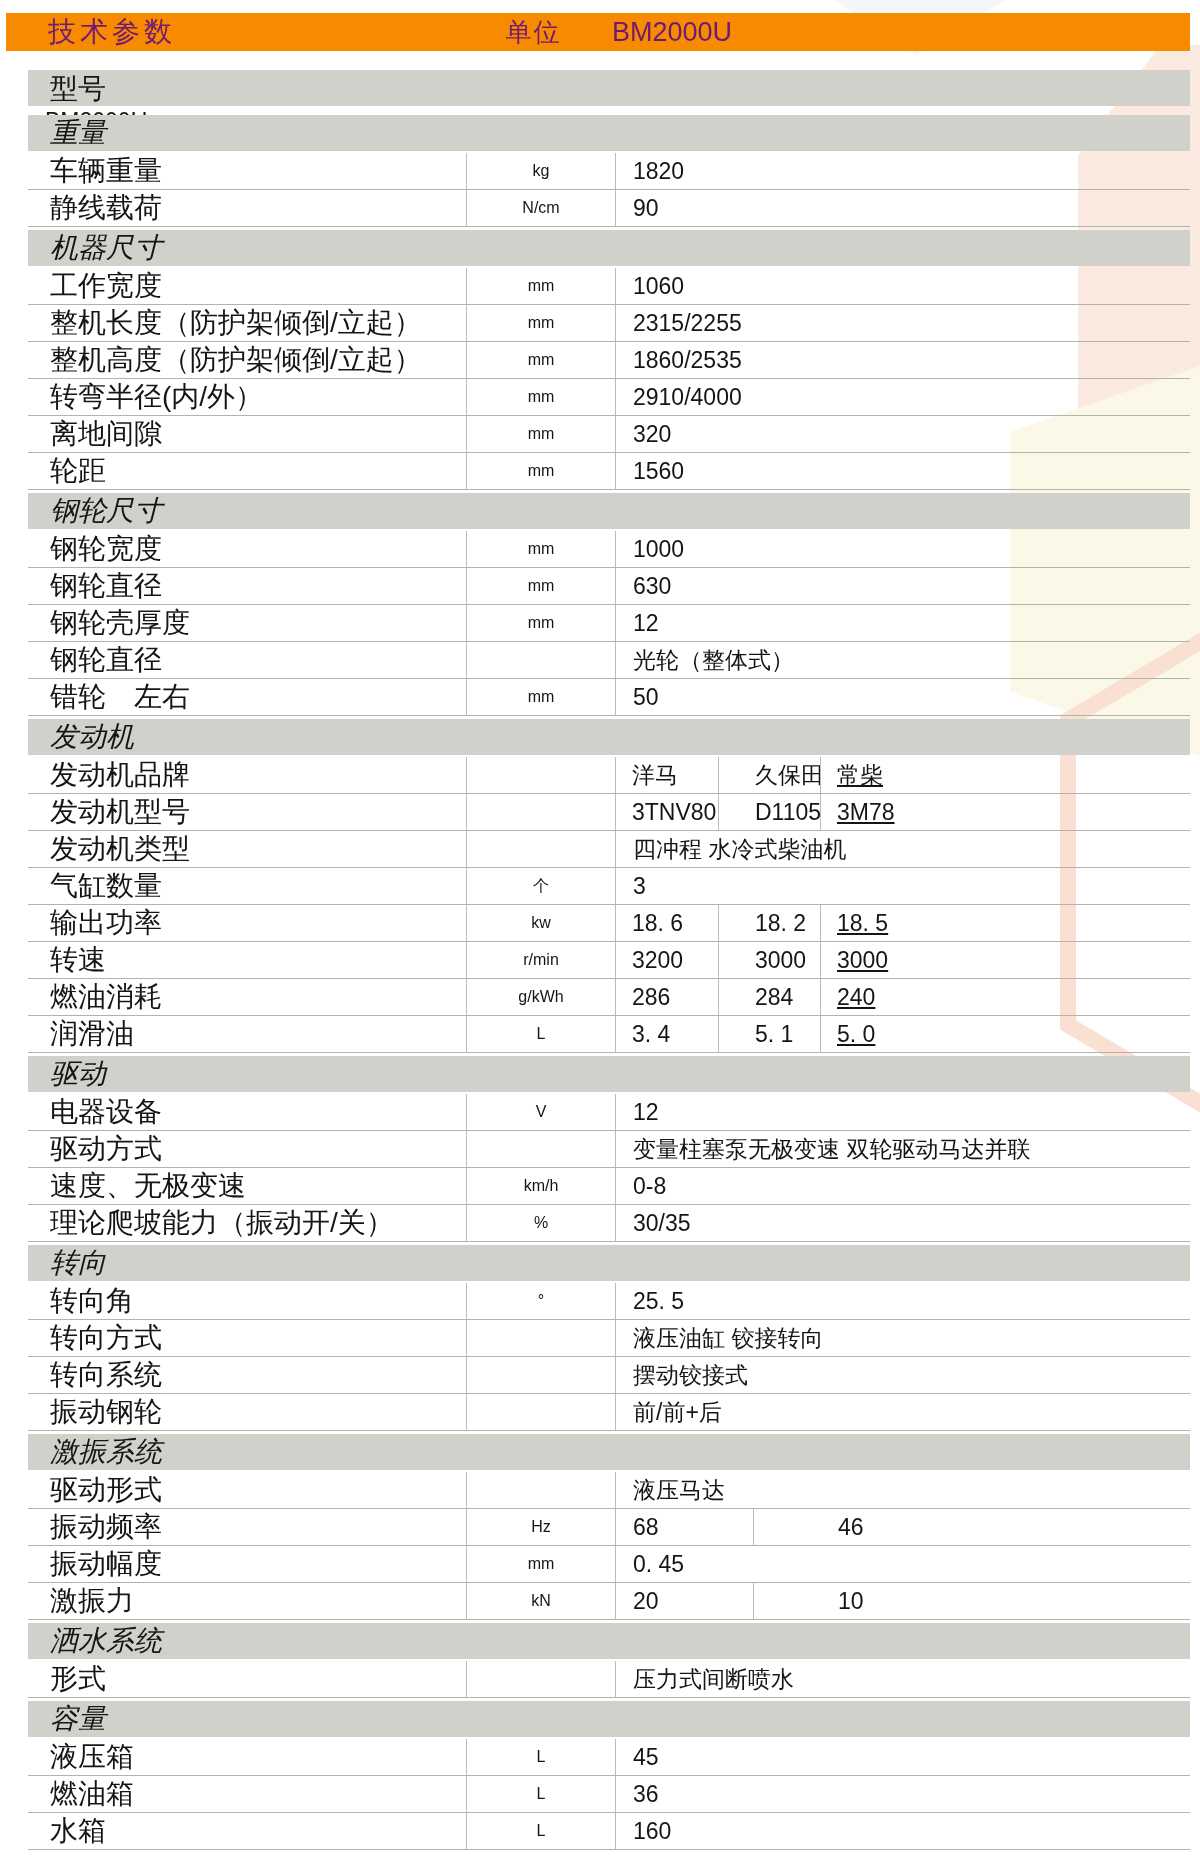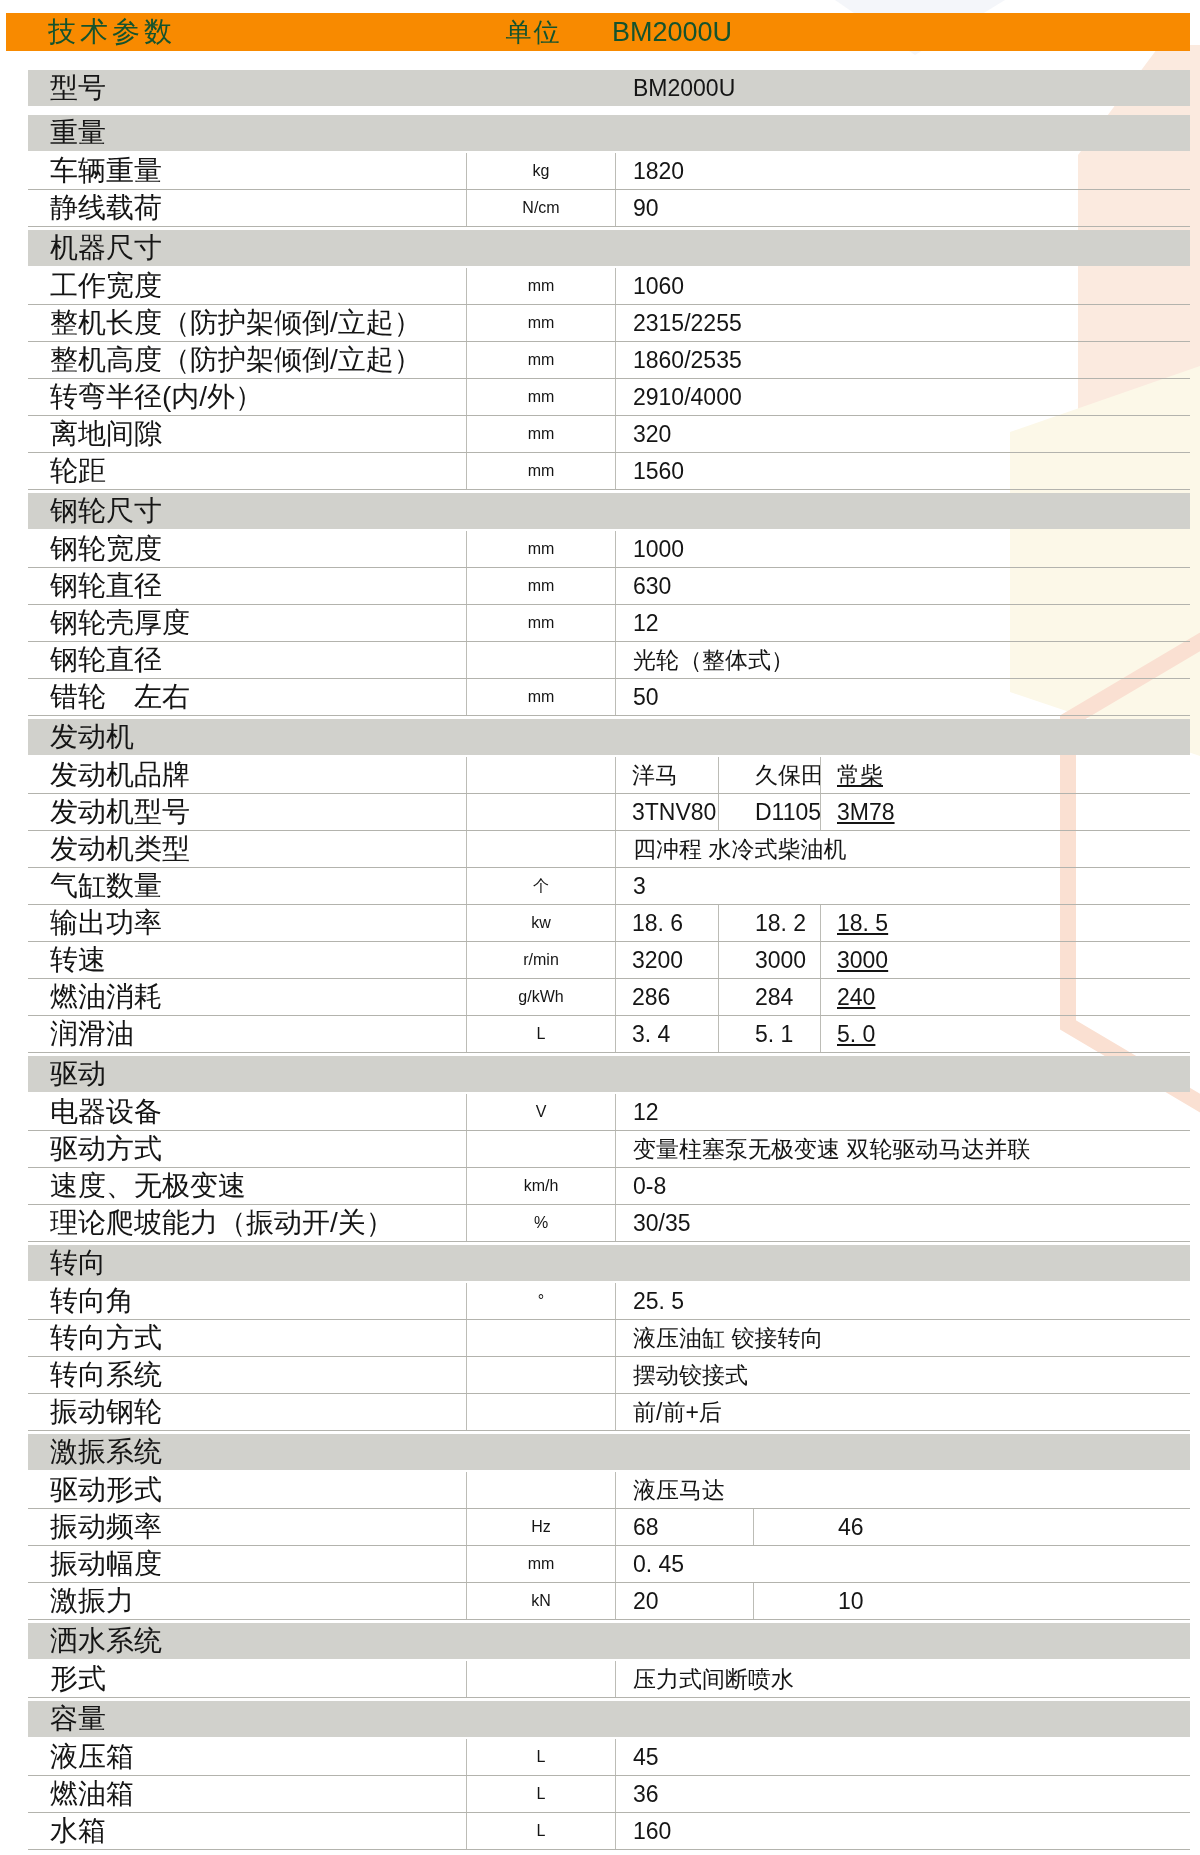--- a/index.html
+++ b/index.html
@@ -5,38 +5,38 @@
   html,body{margin:0;padding:0;background:#ffffff;}
   .page{
     position:relative;width:1200px;height:1855px;background:#ffffff;
     overflow:hidden;font-family:"Liberation Sans",sans-serif;color:#151515;
   }
   .bg-decor{position:absolute;left:0;top:0;width:1200px;height:1855px;z-index:0;}
 
   
   .bar{
     position:absolute;left:6px;top:13px;width:1184px;height:38px;
-    background:#F88A00;z-index:2;color:#14532d;
+    background:#F88A00;z-index:2;color:#701a75;
   }
   .bar span{position:absolute;top:0;height:38px;display:flex;align-items:center;}
   .bar-title{left:42px;font-size:28px;letter-spacing:4px;}
   .bar-unit{left:460px;width:135px;justify-content:center;font-size:26px;letter-spacing:2px;}
   .bar-model{left:606px;font-size:27px;}
 
   
   .rows{position:absolute;left:28px;top:70px;width:1162px;z-index:1;}
   .row{
     position:relative;display:flex;align-items:stretch;height:36px;
     border-bottom:1px solid #B3B3AD;background:transparent;
   }
   .row.section{
     background:#D1D1CC;border-bottom:none;margin:3px 0 2px 0;
-    align-items:center;padding-left:22px;box-sizing:border-box;font-size:28px;
-  }
-  .row.model{background:#D1D1CC;border-bottom:none;margin-bottom:9px;}
+    align-items:center;padding-left:22px;box-sizing:border-box;font-size:28px;font-style:italic;
+  }
+  .row.model{background:#D1D1CC;border-bottom:none;margin-bottom:9px;flex-direction:column;}
   .c-name{
     width:438px;box-sizing:border-box;display:flex;align-items:center;
     padding-left:22px;font-size:28px;white-space:pre;
   }
   .c-unit{
     width:150px;box-sizing:border-box;display:flex;align-items:center;justify-content:center;
     border-left:1px solid #BCBCB6;border-right:1px solid #BCBCB6;font-size:16px;
   }
   .row.model .c-unit{border-left:none;border-right:none;}
   .c-val{flex:1;display:flex;align-items:stretch;font-size:23px;min-width:0;}

